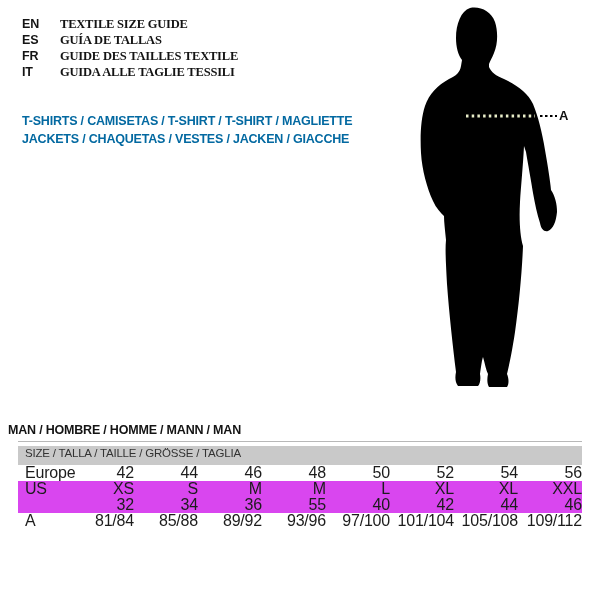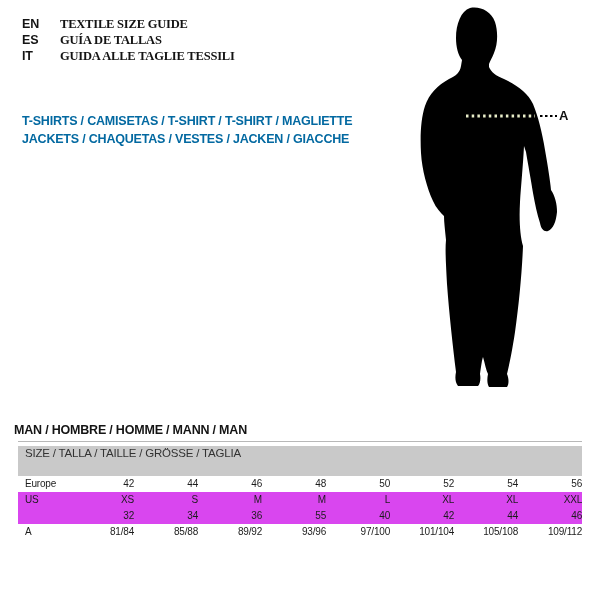--- a/index.html
+++ b/index.html
@@ -31,34 +31,34 @@
 
   
   .figure-svg { position:absolute; left:400px; top:0; width:200px; height:400px; }
   .measure-label {
     position:absolute; left:559px; top:108px;
     font-weight:bold; font-size:13px; color:#111;
   }
 
   
   .section-title {
-    position:absolute; left:14px; top:423px;
+    position:absolute; left:8px; top:423px;
     font-weight:bold; font-size:12.5px; letter-spacing:-0.2px; color:#141414;
   }
 
   
   .size-table { position:absolute; left:18px; top:441px; width:564px; }
   .table-topline { border-top:1px solid #b8b8b8; margin-bottom:4px; }
   .thead {
-    background:#c9c9c9; height:30px; line-height:15px;
+    background:#c9c9c9; height:19px; line-height:15px;
     padding-left:7px; font-size:11.5px; letter-spacing:-0.2px; color:#333;
   }
   .trow {
     display:grid; grid-template-columns:52px repeat(8, 1fr);
-    height:16px; line-height:16px; font-size:10px;
+    height:16px; line-height:16px; font-size:16px;
     letter-spacing:-0.2px; color:#1c1c1c;
   }
   .trow.shade { background:#d946ef; }
   .trow .lbl { padding-left:7px; text-align:left; }
   .trow .val { text-align:right; }
 
   
   .footnote {
     position:absolute; left:22px; top:547px;
     font-weight:bold; font-size:11.5px; letter-spacing:-0.2px; color:#141414;
@@ -71,20 +71,24 @@
 <div class="page">
 
   <div class="lang-list">
     <div class="lang-row">
       <span class="lang-code">EN</span>
       <span class="lang-label">TEXTILE SIZE GUIDE</span>
     </div>
     <div class="lang-row">
       <span class="lang-code">ES</span>
       <span class="lang-label">GUÍA DE TALLAS</span>
+    </div>
+    <div class="lang-row">
+      <span class="lang-code">FR</span>
+      <span class="lang-label">GUIDE DES TAILLES TEXTILE</span>
     </div>
     <div class="lang-row">
       <span class="lang-code">IT</span>
       <span class="lang-label">GUIDA ALLE TAGLIE TESSILI</span>
     </div>
   </div>
 
   <div class="categories">
     <div class="category-line">T-SHIRTS / CAMISETAS / T-SHIRT / T-SHIRT / MAGLIETTE</div>
     <div class="category-line">JACKETS / CHAQUETAS / VESTES / JACKEN / GIACCHE</div>

